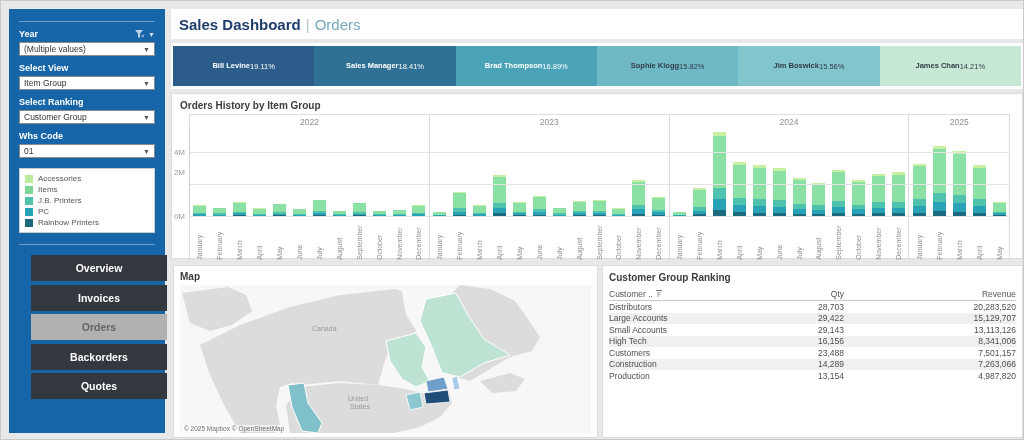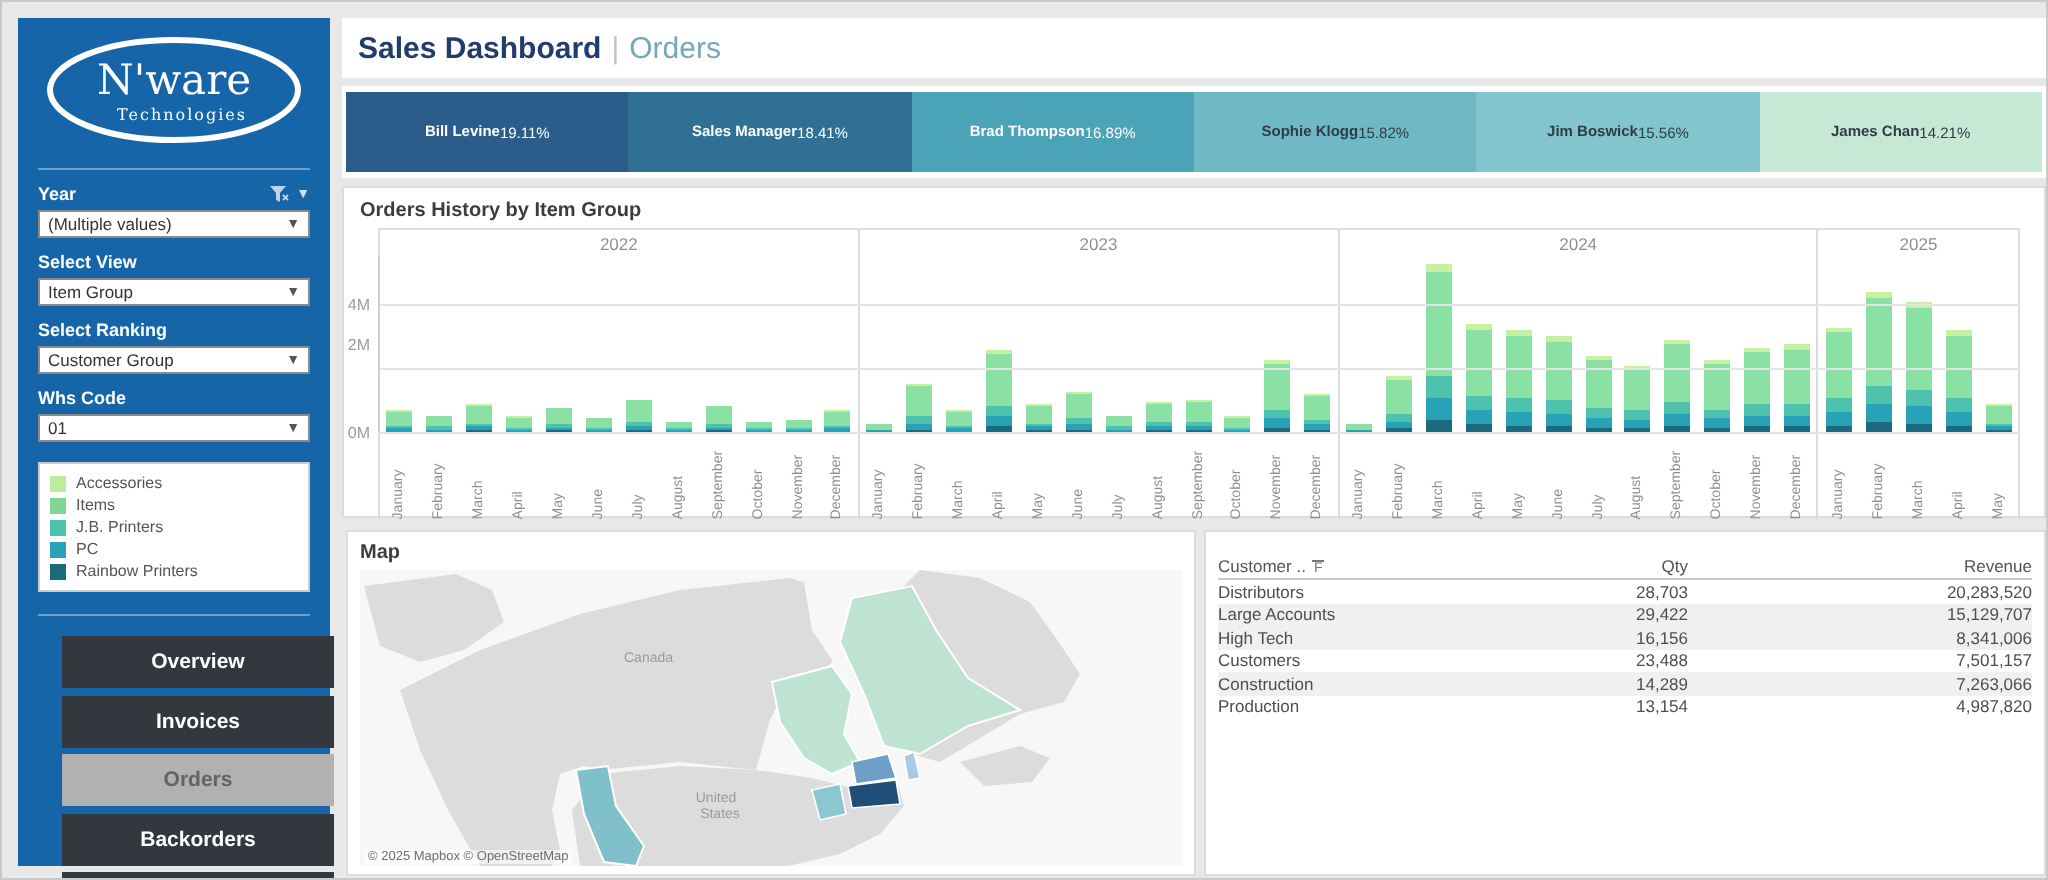--- a/index.html
+++ b/index.html
@@ -90,27 +90,20 @@
   .rk-row .c2 { text-align:right; }
   .rk-row .c3 { text-align:right; }
   .rk-head { color:#555; border-bottom:1px solid #c9c9c9; height:13px; font-size:8.5px; }
   .sort-icon { display:inline-block; font-size:7px; color:#777; border-top:1px solid #777; padding:0 1px; margin-left:3px; line-height:7px; }
   .funnel-icon { display:inline-block; }
 </style>
 </head>
 <body>
 
 <div class="sidebar">
-  <div class="logo-wrap">
-    <svg width="132" height="56" viewBox="0 0 132 56">
-      <ellipse cx="66" cy="28" rx="62" ry="25" fill="none" stroke="#ffffff" stroke-width="3"></ellipse>
-      <text x="66" y="30" text-anchor="middle" fill="#ffffff" font-family="DejaVu Serif, serif" font-size="21">N'ware</text>
-      <text x="70" y="43" text-anchor="middle" fill="#ffffff" font-family="DejaVu Serif, serif" font-size="8" letter-spacing="1">Technologies</text>
-    </svg>
-  </div>
   <div class="divider"></div>
 
   <div class="filter-group">
     <div class="filter-label-row">
       <span class="filter-label">Year</span>
       <span class="filter-icons">
         <svg class="funnel-icon" width="10" height="8" viewBox="0 0 10 8">
             <path d="M0,0 H8 L5,3.5 V8 L3,7 V3.5 Z" fill="#bcd3e8"></path>
             <path d="M6.5,4.5 l2.5,2.5 M9,4.5 l-2.5,2.5" stroke="#bcd3e8" stroke-width="0.9"></path>
           </svg>
@@ -786,37 +779,43 @@
 
       <text class="map-label" x="132" y="46" id="lbl-canada">Canada</text>
       <text class="map-label" x="178" y="116" text-anchor="middle" id="lbl-us1">United</text>
       <text class="map-label" x="180" y="124" text-anchor="middle" id="lbl-us2">States</text>
     </svg>
     <div class="map-attrib">© 2025 Mapbox © OpenStreetMap</div>
   </div>
 </div>
 
 <div class="panel table-panel">
+  <div class="panel-title">Customer Group Ranking</div>
   <div class="rk-table">
     <div class="rk-row rk-head">
       <span class="c1"><span>Customer ..</span><span class="sort-icon">F</span></span>
       <span class="c2">Qty</span>
       <span class="c3">Revenue</span>
     </div>
     <div id="rk-body">
         <div class="rk-row">
           <span class="c1">Distributors</span>
           <span class="c2">28,703</span>
           <span class="c3">20,283,520</span>
         </div>
         <div class="rk-row banded">
           <span class="c1">Large Accounts</span>
           <span class="c2">29,422</span>
           <span class="c3">15,129,707</span>
         </div>
+        <div class="rk-row">
+          <span class="c1">Small Accounts</span>
+          <span class="c2">29,143</span>
+          <span class="c3">13,113,126</span>
+        </div>
         <div class="rk-row banded">
           <span class="c1">High Tech</span>
           <span class="c2">16,156</span>
           <span class="c3">8,341,006</span>
         </div>
         <div class="rk-row">
           <span class="c1">Customers</span>
           <span class="c2">23,488</span>
           <span class="c3">7,501,157</span>
         </div>

